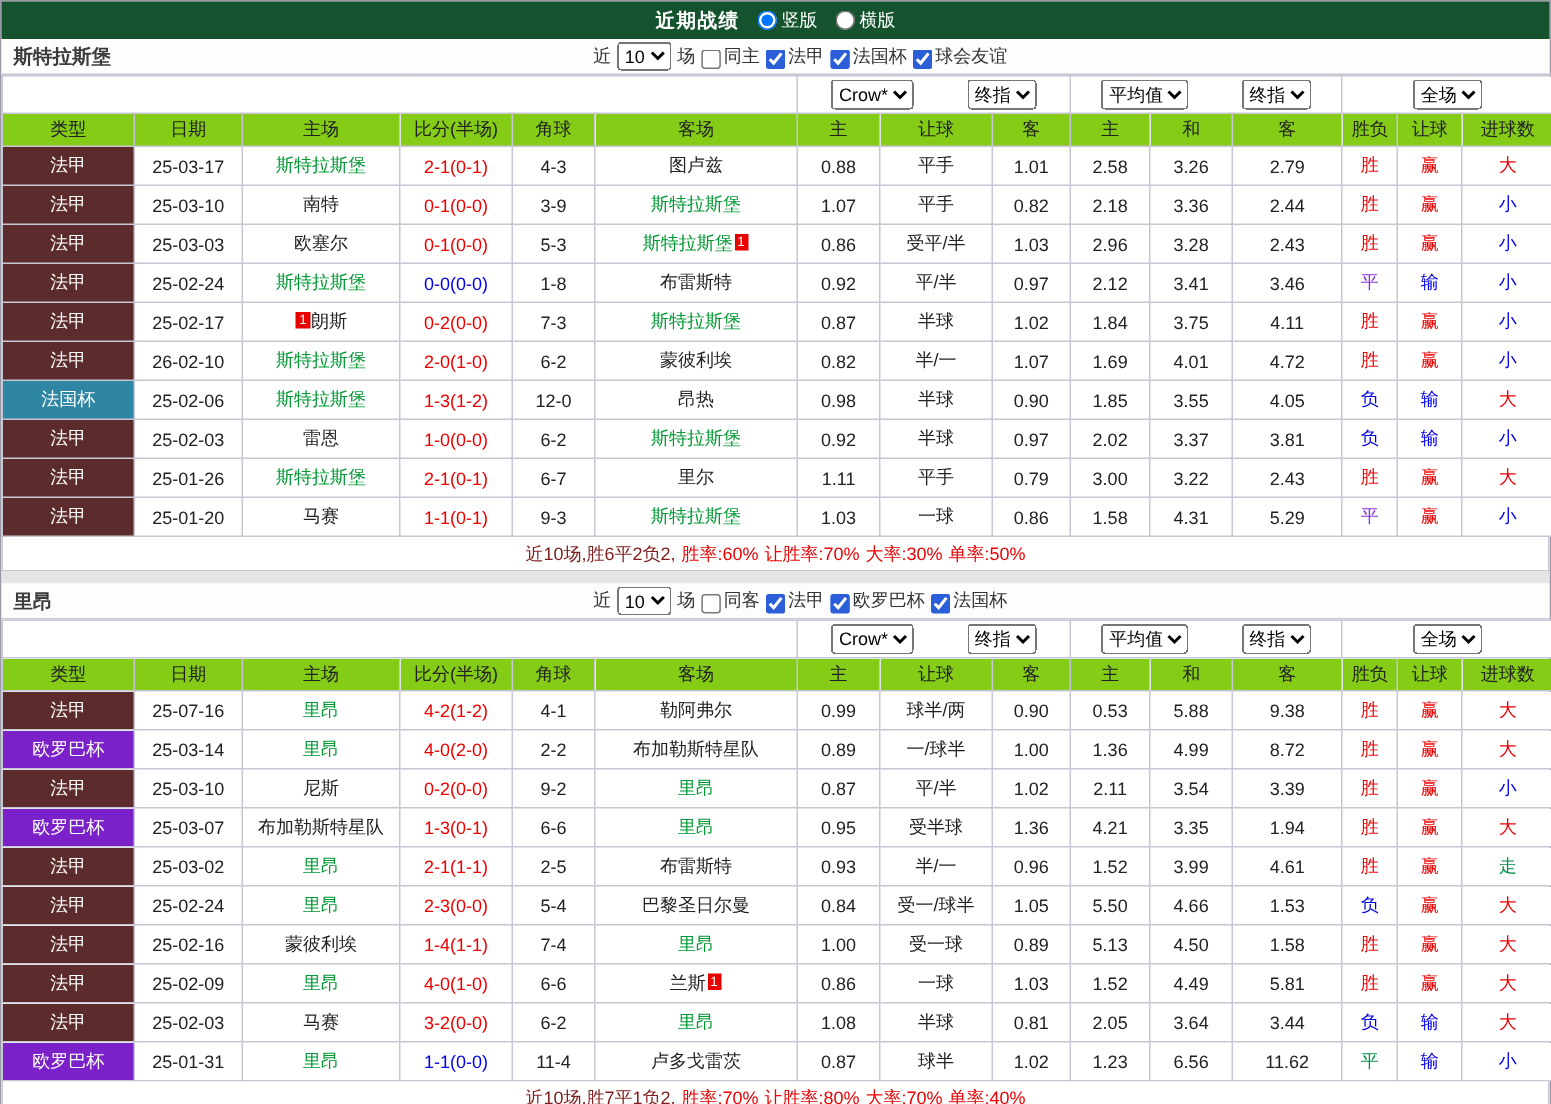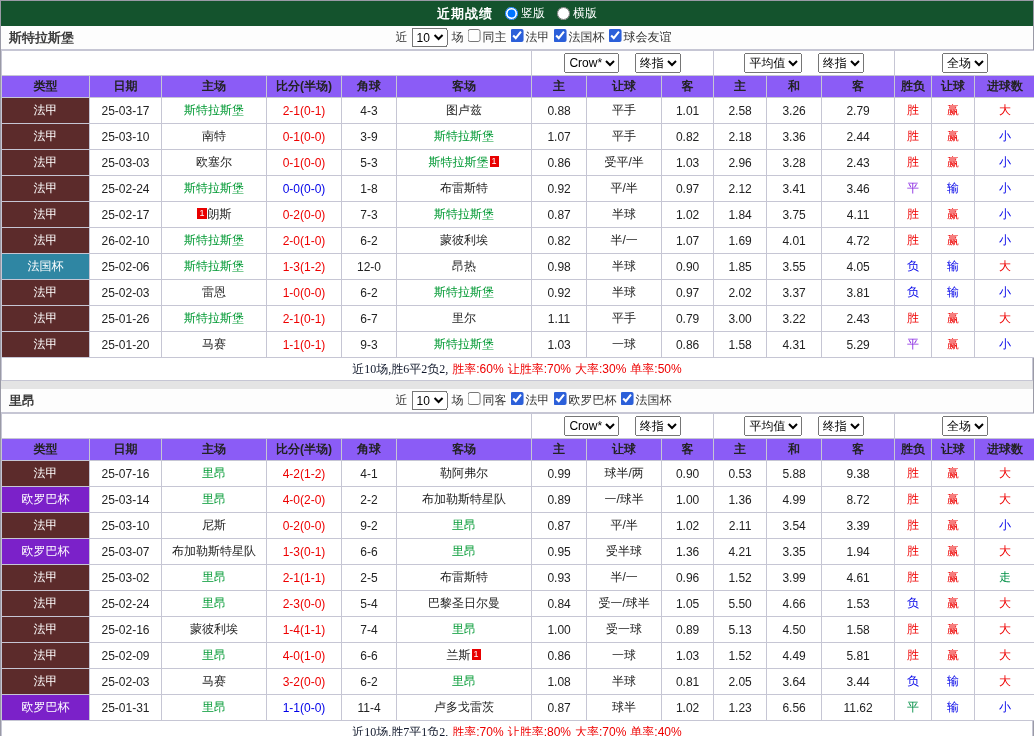--- a/index.html
+++ b/index.html
@@ -10,43 +10,43 @@
   .topbar { height:25px; background:#14532d; display:flex; align-items:center; justify-content:center; gap:12px; color:#ffffff; font-size:13px; }
   .topbar .title { font-weight:bold; letter-spacing:1px; }
   .topbar label { display:flex; align-items:center; gap:3px; font-size:12px; cursor:pointer; }
   .topbar input { margin:0; }
 
   
   .section-head { height:24px; display:flex; align-items:center; position:relative; padding-left:8px; background:#fdfdfd; border-bottom:1px solid #c6c6d4; }
   .team-title { font-weight:bold; font-size:13px; color:#3c3c3c; }
   .filters { position:absolute; left:50%; transform:translateX(-44%); display:flex; align-items:center; gap:4px; font-size:12px; color:#333; white-space:nowrap; }
   .filters select { font-size:12px; height:19px; }
-  .filters label { display:flex; align-items:flex-start; gap:2px; cursor:pointer; }
+  .filters label { display:flex; align-items:flex-end; gap:2px; cursor:pointer; }
   .filters input[type=checkbox] { width:13px; height:13px; margin:0; accent-color:#2b5fd9; }
 
   
   table { width:100%; border-collapse:collapse; table-layout:fixed; font-size:12px; }
   td, th { border:1px solid #c6c6d4; text-align:center; padding:0; height:26px; overflow:hidden; white-space:nowrap; }
   .dd-row td { height:25px; background:#ffffff; }
-  .dd-row select { font-size:12px; height:20px; margin:0 6px; }
-  .head-row th { background:#8b5cf6; font-weight:bold; color:#222; height:22px; }
+  .dd-row select { font-size:12px; height:20px; margin:0 16px; }
+  .head-row th { background:#84cc16; font-weight:normal; color:#222; height:22px; }
   tbody td { color:#222; background:#ffffff; }
 
   
   .t-l1 { background:#5c2b2b; color:#ffffff; }
   .t-fc { background:#2f86a3; color:#ffffff; }
   .t-el { background:#7b21c9; color:#ffffff; }
 
   
   .team-green { color:#009933; }
   .c-red { color:#ee0000; }
   .c-blue { color:#0000e8; }
   .c-purple { color:#8a2be2; }
   .c-green { color:#008f45; }
-  .c-black { color:#0f172a;font-family:Liberation Serif, serif; }
+  .c-black { color:#7f1d1d; }
 
   .badge { display:inline-block; background:#e80000; color:#fff; font-size:9px; line-height:11px; padding:0 2px; margin:0 1px; vertical-align:2px; }
 
   .summary { height:23px; line-height:23px; text-align:center; font-size:12px; border:1px solid #c6c6d4; border-top:none; background:#fff; }
   .summary span { margin:0 2px; }
 
   .gap { height:8px; background:#e4e4e4; }
 </style>
 </head>
 <body>

